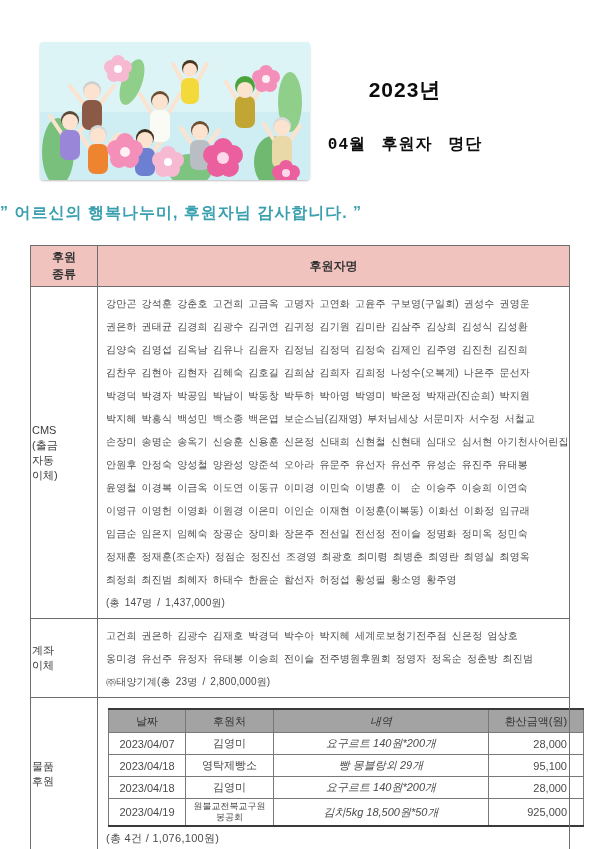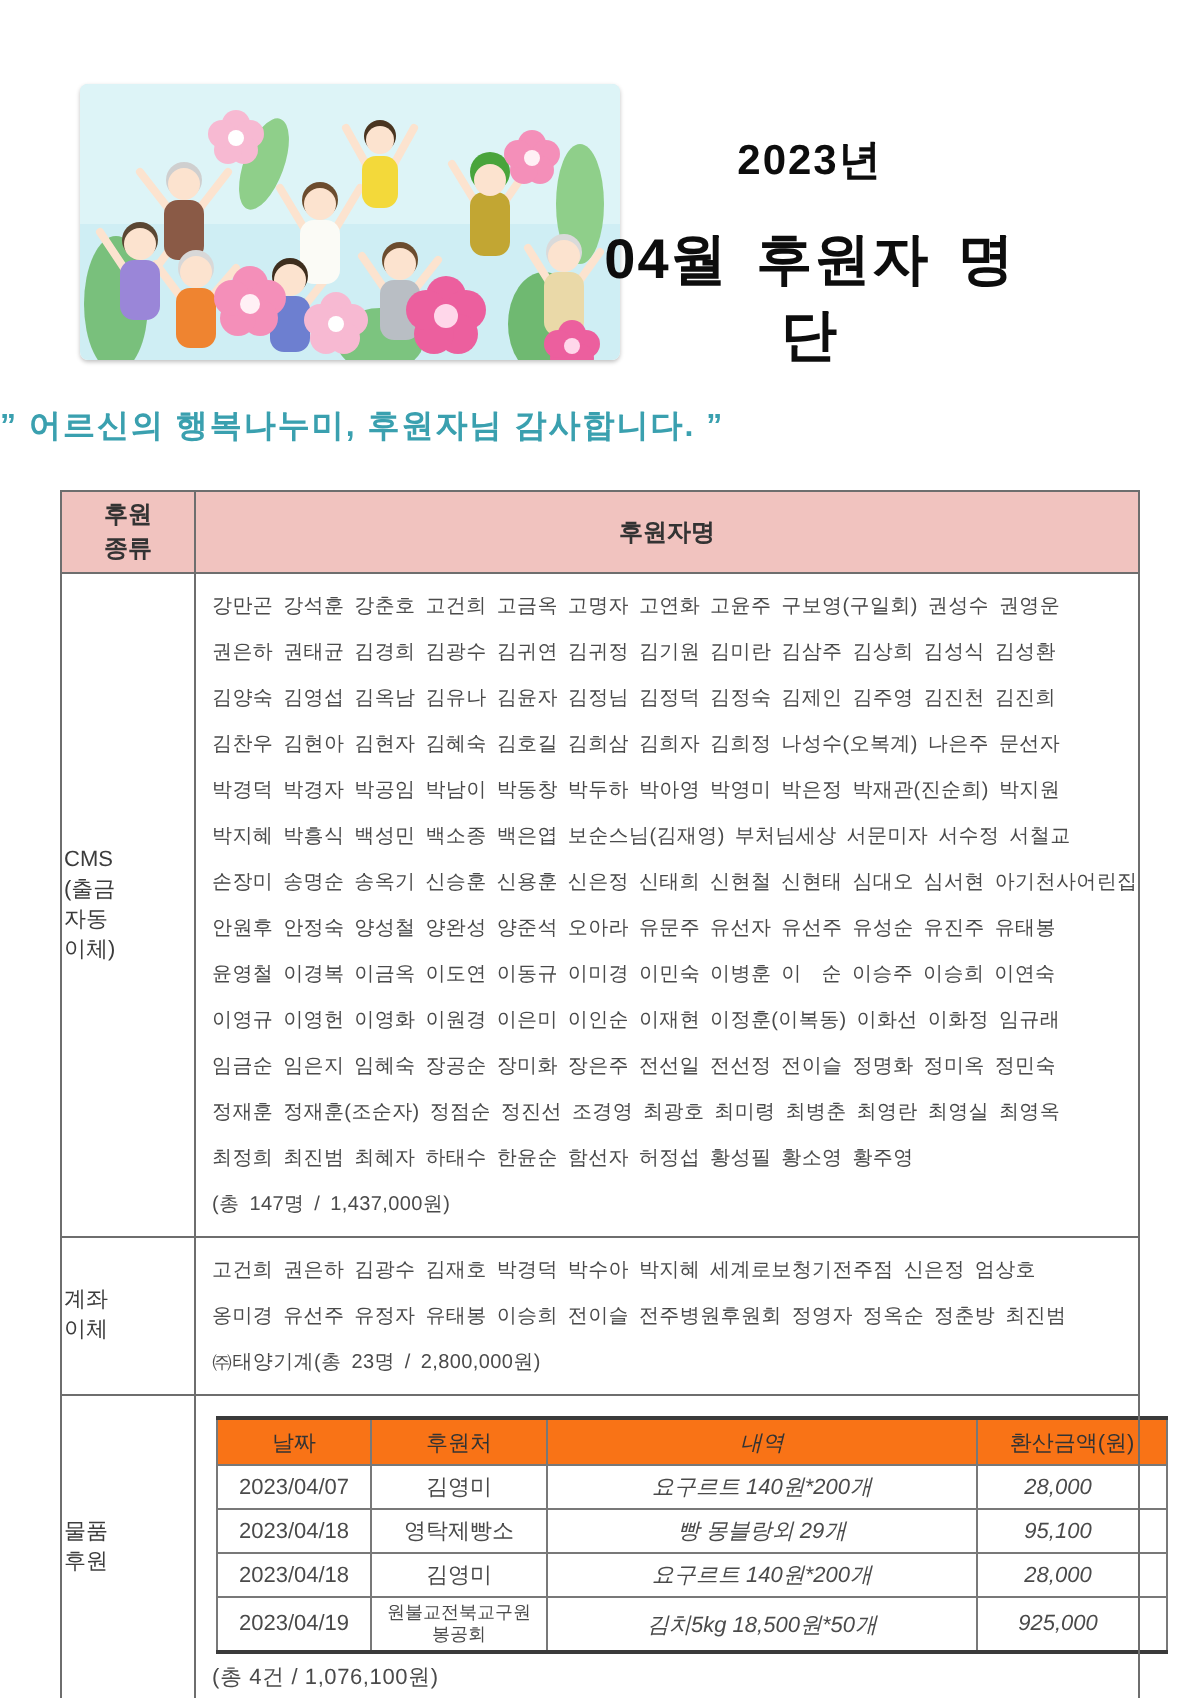--- a/index.html
+++ b/index.html
@@ -3,47 +3,47 @@
 <meta charset="utf-8">
 <style>
   html,body{margin:0;padding:0;}
   body{
     width:600px;height:849px;background:#ffffff;position:relative;
     font-family:"Liberation Sans","DejaVu Sans",sans-serif;
     color:#4a4a4a;overflow:hidden;
   }
   .illustration{position:absolute;left:40px;top:42px;width:270px;height:138px;
     border-radius:4px;overflow:hidden;box-shadow:0 1px 2px rgba(0,0,0,.25);}
-  .title-block{position:absolute;left:300px;top:66px;width:210px;text-align:center;
+  .title-block{position:absolute;left:300px;top:76px;width:210px;text-align:center;
     color:#0d0d0d;font-weight:700;}
   .title-line1{font-size:21px;letter-spacing:1px;}
-  .title-line2{font-size:28px;margin-top:17px;word-spacing:5px;letter-spacing:1px;}
+  .title-line2{font-size:16px;margin-top:30px;word-spacing:5px;letter-spacing:1px;font-family:Liberation Mono, monospace;}
   .quote{position:absolute;left:0;top:203px;width:600px;text-align:left;
     color:#3aa0af;font-weight:700;font-size:16px;letter-spacing:1px;}
   table.donor-table{position:absolute;left:30px;top:245px;width:540px;
     border-collapse:collapse;table-layout:fixed;}
   table.donor-table td{border:1px solid #6e6e6e;vertical-align:middle;}
   .label-col{width:64px;text-align:left;font-size:11px;color:#3c3c3c;line-height:15px;}
   tr.head-row td{background:#f1c3bf;color:#333;font-weight:700;font-size:12px;
     text-align:center;height:38px;line-height:17px;}
   td.names{padding:5px 8px 4px 8px;vertical-align:top;}
   .name-line{font-size:10px;line-height:23px;white-space:pre;color:#4a4a4a;
     word-spacing:2px;letter-spacing:0.2px;}
   td.goods-cell{padding:4px 6px 2px 6px;vertical-align:top;}
   table.inner{border-collapse:collapse;margin:6px 0 0 4px;table-layout:fixed;width:455px;
     border-top:2px solid #3a3a3a;border-bottom:2px solid #3a3a3a;}
   table.inner th,table.inner td{border:1px solid #787878;font-weight:400;
     font-size:11px;text-align:center;color:#4a4a4a;padding:0 2px;}
-  table.inner th{background:#f97316;height:22px;color:#333;}
+  table.inner th{background:#a3a3a3;height:22px;color:#333;}
   table.inner td{height:21px;}
   table.inner .c0{width:72px;}
   table.inner .c1{width:83px;}
   table.inner .c2{width:210px;font-style:italic;}
   table.inner .c3{width:90px;}
-  table.inner td.amt{text-align:center;padding-right:16px;font-style:italic;}
+  table.inner td.amt{text-align:right;padding-right:16px;}
   table.inner td.small{font-size:9px;line-height:11px;word-break:break-all;padding:2px 4px;}
   .goods-total{font-size:11px;color:#4a4a4a;padding:4px 2px 2px 2px;letter-spacing:0.3px;}
 </style>
 </head>
 <body>
 
 <div class="illustration">
   <svg width="270" height="138" viewBox="0 0 270 138">
     <rect width="270" height="138" fill="#cfeef4"></rect>
     <rect width="270" height="70" fill="#ddf4f7"></rect>

